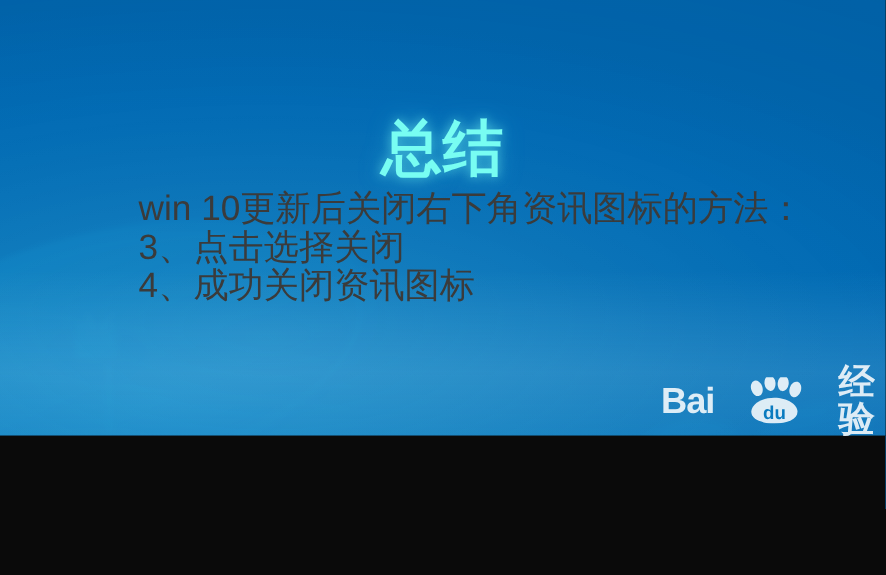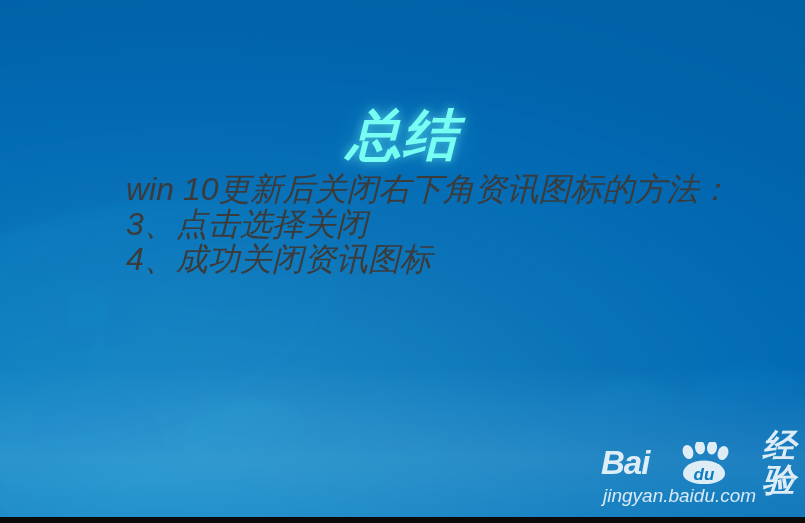--- a/index.html
+++ b/index.html
@@ -5,25 +5,24 @@
 <style>
   html, body {
     margin: 0;
     padding: 0;
     background: #0a0a0a;
   }
 
   #slide {
     position: relative;
     width: 805px;
-    height: 517px;
+    height: 396px;
     overflow: hidden;
     font-family: "Liberation Sans", "DejaVu Sans", sans-serif;
     background: #0370b8;
-    font-style: italic;
   }
 
   
   .bg-base {
     position: absolute;
     inset: 0;
     background:
       radial-gradient(115% 90% at 18% 92%, #0d86c6 0%, #0a7cbe 28%, #0671b7 55%, #036bb4 78%, #0266ae 100%),
       linear-gradient(160deg, #0471b8 0%, #0370b6 45%, #0a7cbe 100%);
   }
@@ -271,16 +270,15 @@
             <path d="M25 18.5 C36.5 18.5 46 24.4 46 31.4 C46 38.2 36.5 42 25 42 C13.5 42 4 38.2 4 31.4 C4 24.4 13.5 18.5 25 18.5 Z"></path>
           </g>
 
           <text x="25" y="37.5" text-anchor="middle" font-family="'Liberation Sans', sans-serif" font-size="17" font-weight="bold" fill="#0a7cc0">du</text>
         </svg>
       </span>
 
       <span class="wm-jy">经验</span>
     </div>
 
-    <div class="wm-url">jingyan.baidu.com</div>
   </div>
 
 </div>
 
 </body></html>

